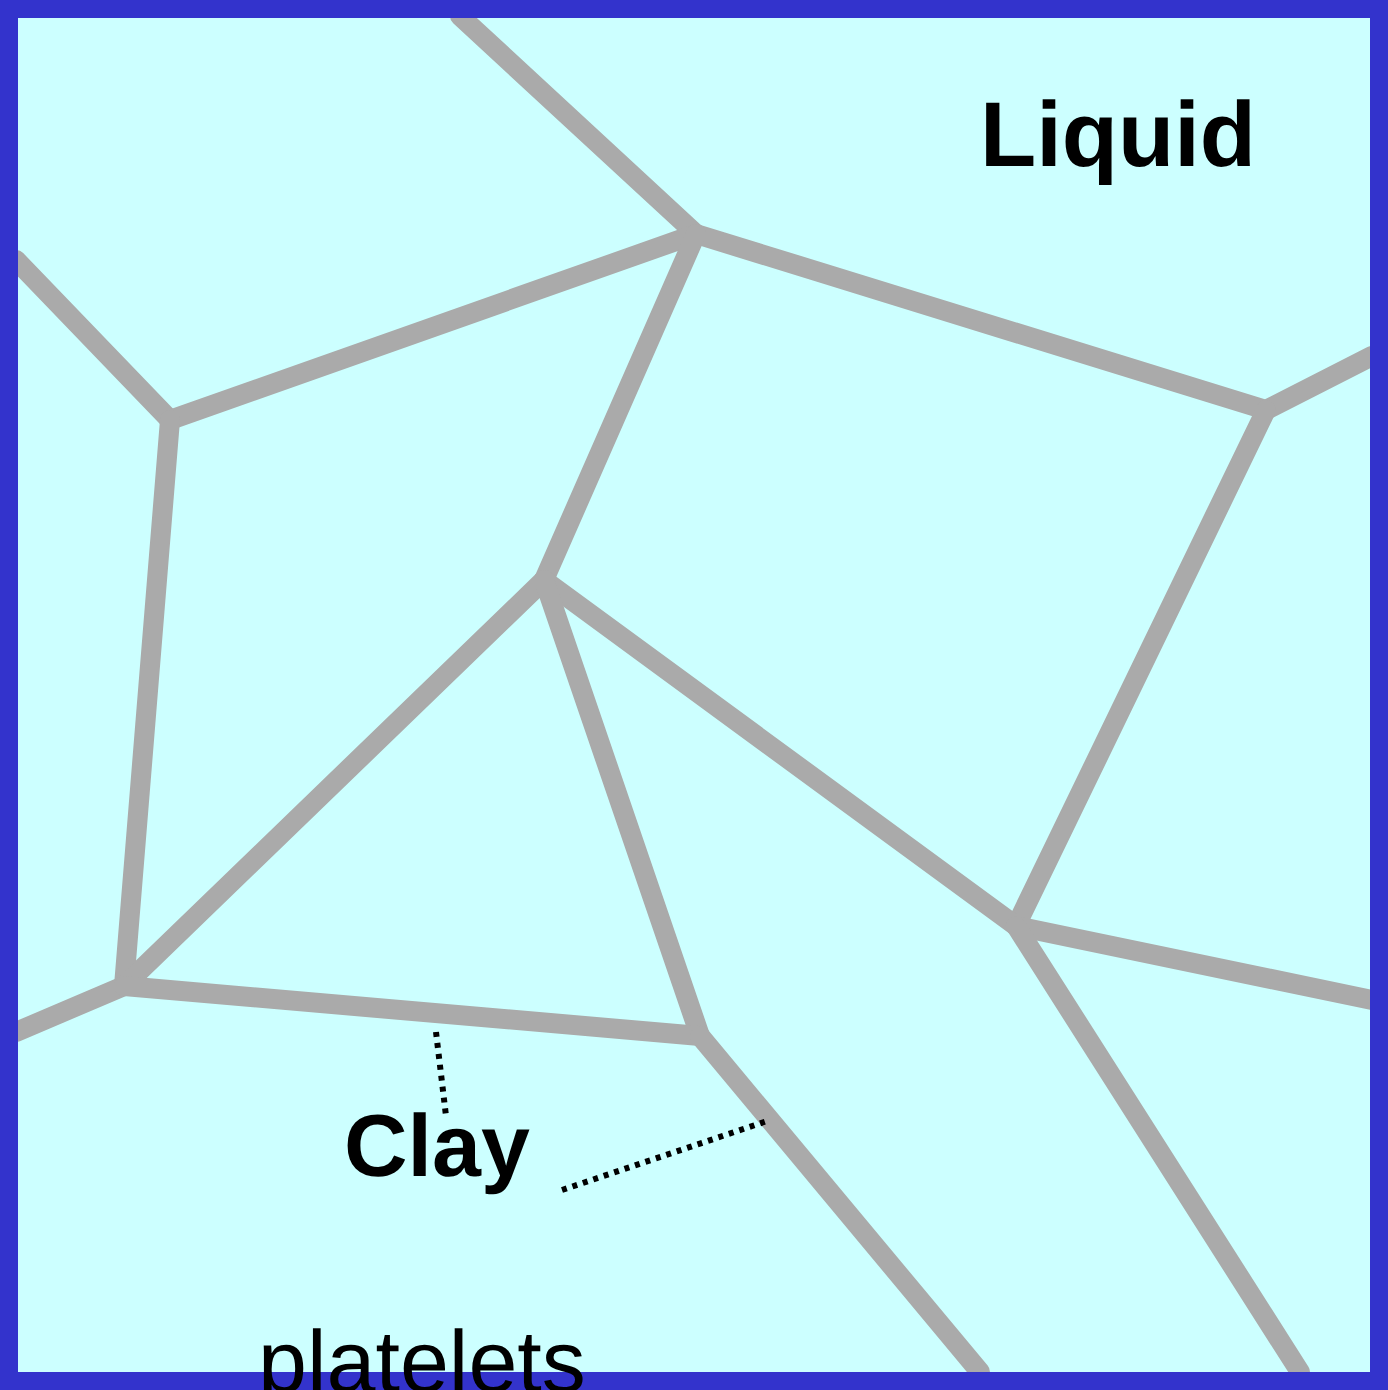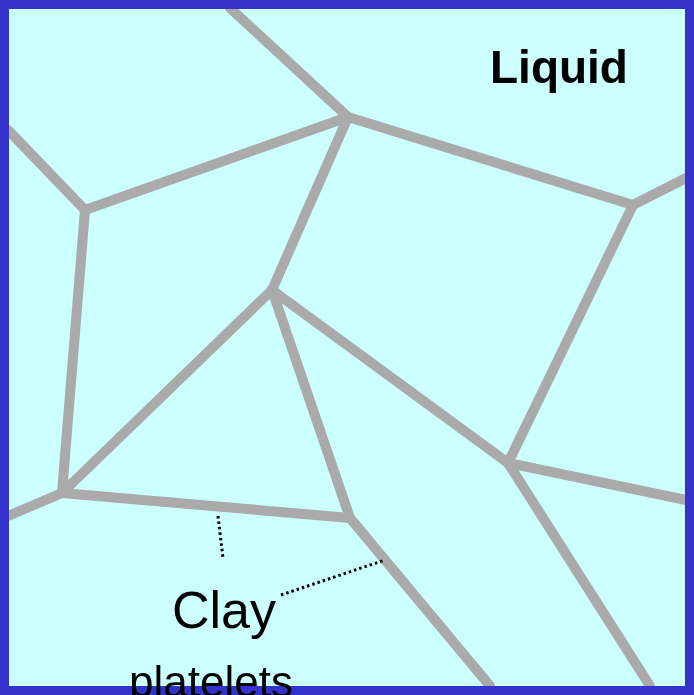--- a/index.html
+++ b/index.html
@@ -19,22 +19,23 @@
       line-height: 1;
     }
     .liquid-label {
       left: 490px;
       top: 44px;
       font-size: 46px;
       font-weight: bold;
     }
     .clay-line1 {
       left: 172px;
-      top: 584px;
-      font-size: 52px;
+      top: 552px;
+      font-size: 44px;
+      font-weight: bold;
     }
     .clay-line2 {
       left: 129px;
       top: 624px;
       font-size: 44px;
       margin-top: 36px;
     }
   </style>
 </head>
 <body>

